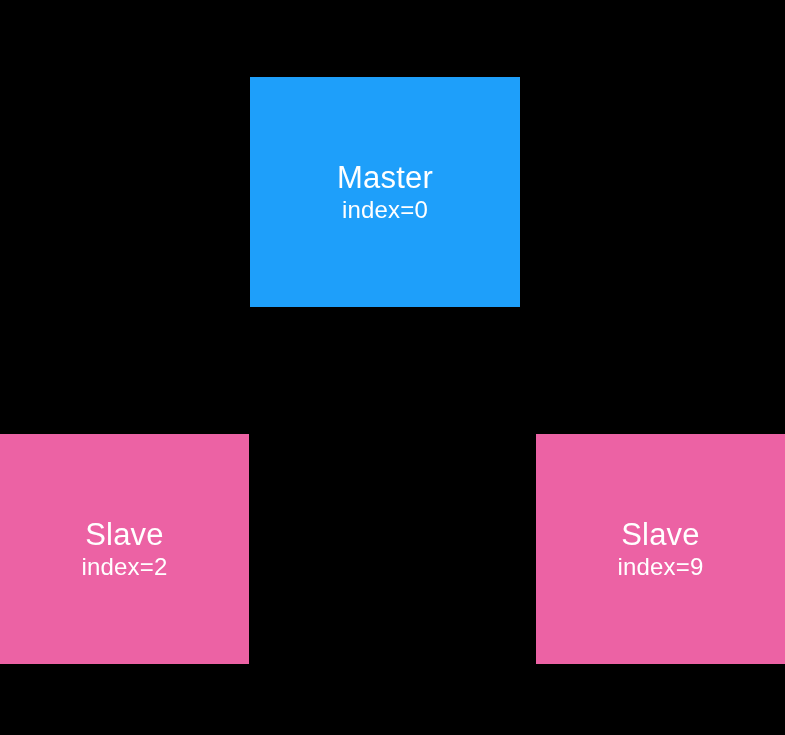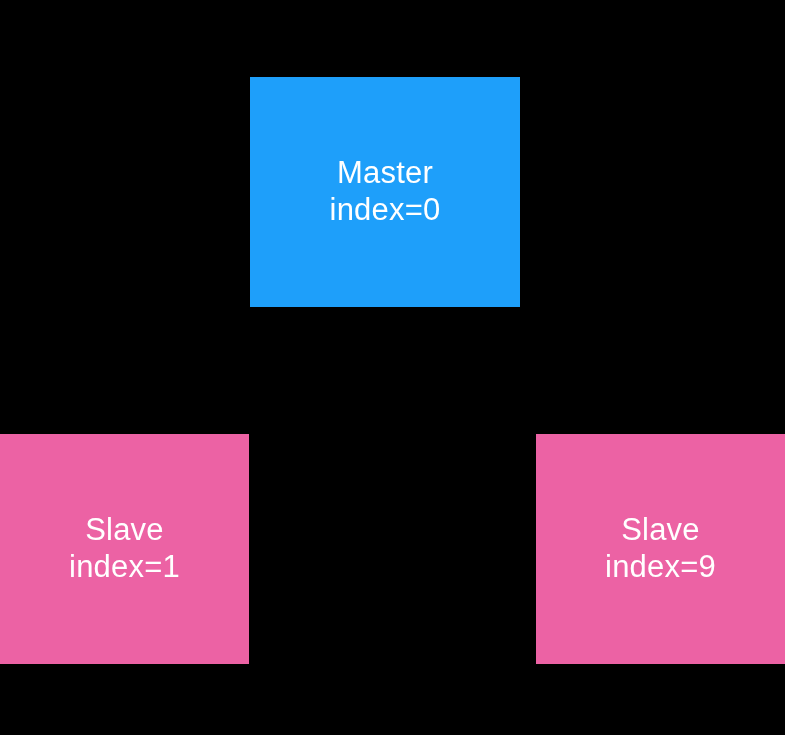--- a/index.html
+++ b/index.html
@@ -30,21 +30,21 @@
     text-align: center;
     line-height: 1.18;
     letter-spacing: 0.2px;
   }
   .node .node-title {
     font-size: 31px;
     font-weight: 400;
     display: block;
   }
   .node .node-subtitle {
-    font-size: 31px;
+    font-size: 24px;
     font-weight: 400;
     display: block;
   }
   
   #node-master {
     left: 250px;
     top: 77px;
     width: 270px;
     height: 230px;
     background: #1E9FFA;
@@ -70,21 +70,21 @@
 
 <div id="canvas" style="width: 785px; height: 735px; background: rgb(0, 0, 0);">
 
   <div class="node" id="node-master" style="left: 250px; top: 77px; width: 270px; height: 230px; background: rgb(30, 159, 250); color: rgb(255, 255, 255);">
     <span class="node-title">Master</span>
     <span class="node-subtitle">index=0</span>
   </div>
 
   <div class="node" id="node-slave-1" style="left: 0px; top: 434px; width: 249px; height: 230px; background: rgb(236, 98, 164); color: rgb(255, 255, 255);">
     <span class="node-title">Slave</span>
-    <span class="node-subtitle">index=1</span>
+    <span class="node-subtitle">index=2</span>
   </div>
 
   <div class="node" id="node-slave-2" style="left: 536px; top: 434px; width: 249px; height: 230px; background: rgb(236, 98, 164); color: rgb(255, 255, 255);">
     <span class="node-title">Slave</span>
     <span class="node-subtitle">index=9</span>
   </div>
 
 </div>
 
 </body></html>

